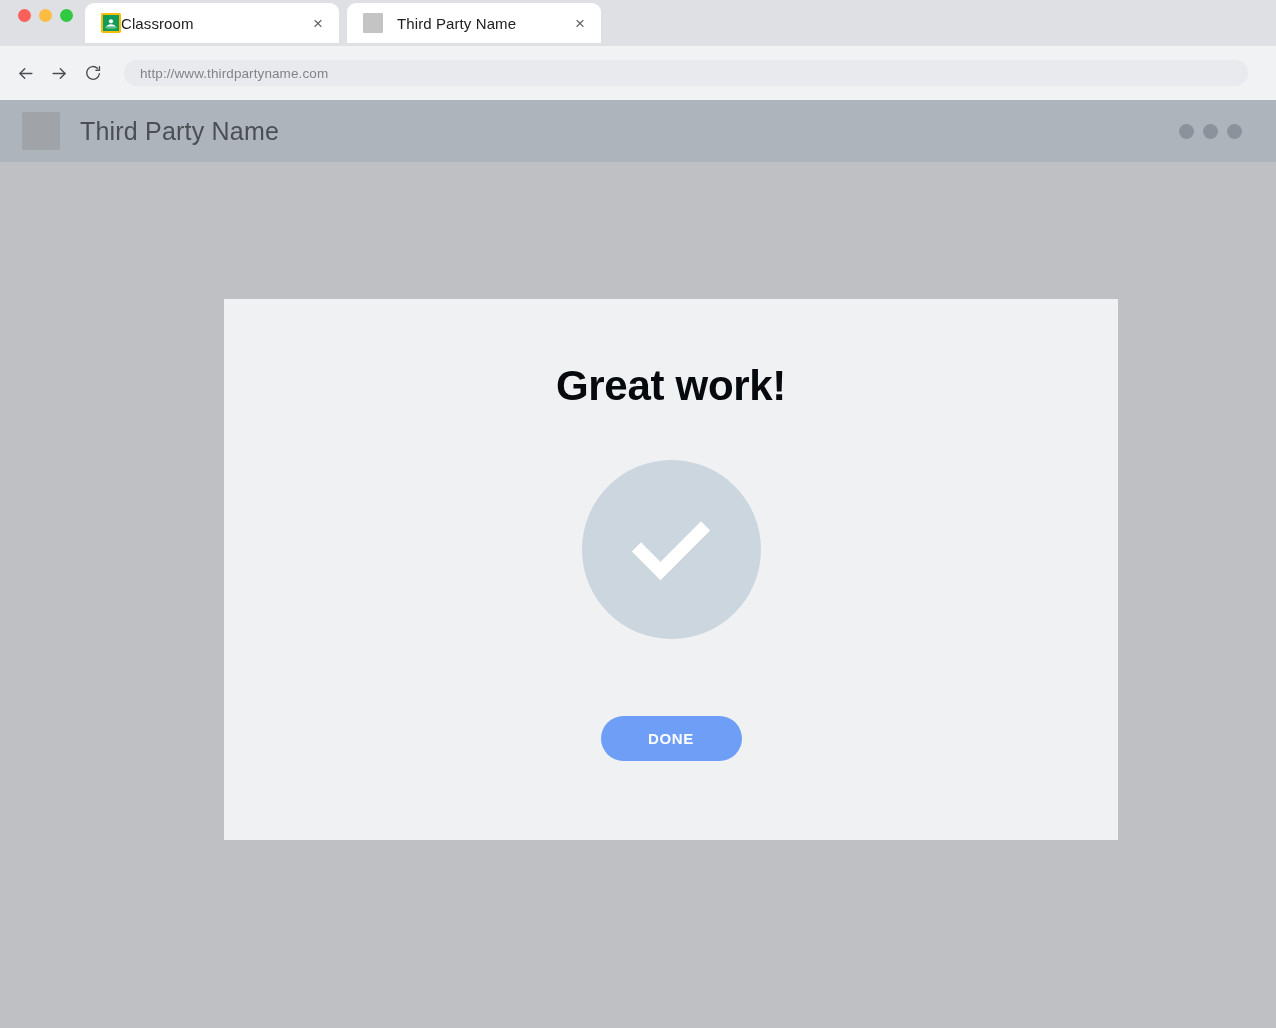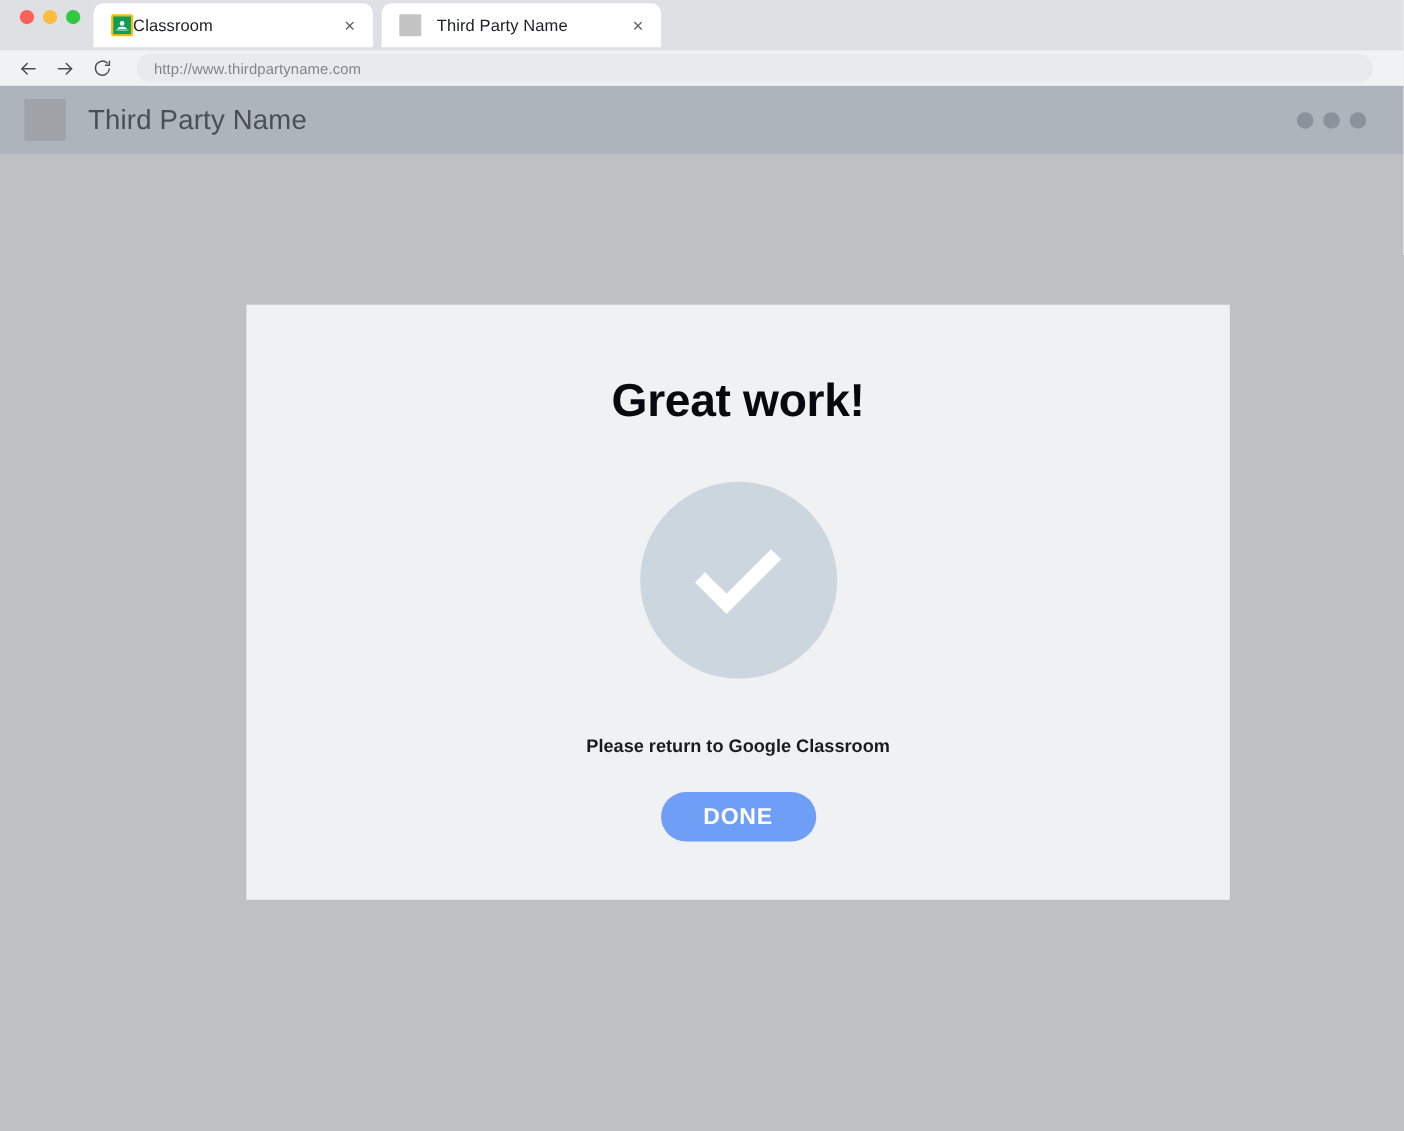--- a/index.html
+++ b/index.html
@@ -97,21 +97,21 @@
     display: flex;
     align-items: center;
     justify-content: center;
     color: #5f6368;
     font-size: 17px;
     line-height: 1;
     border-radius: 50%;
   }
 
   .toolbar {
-    height: 32px;
+    height: 54px;
     background: #f1f2f4;
     display: flex;
     align-items: center;
     padding: 0 28px 0 10px;
     flex: 0 0 auto;
   }
 
   .nav-btn {
     width: 30px; height: 30px;
     display: flex;
@@ -227,21 +227,21 @@
     width: 100%;
   }
 
   .done-button {
     margin-top: 28px;
     width: 141px;
     height: 45px;
     border-radius: 23px;
     background: #6e9ef6;
     color: #ffffff;
-    font-size: 21px;
+    font-size: 15px;
     font-weight: bold;
     letter-spacing: 0.7px;
     display: flex;
     align-items: center;
     justify-content: center;
     border: none;
     cursor: pointer;
     font-family: "Liberation Sans", sans-serif;
   }
 </style>
@@ -318,20 +318,19 @@
     <div class="card">
       <div class="card-heading">Great work!</div>
 
       <div class="check-circle">
         <svg width="104" height="104" viewBox="0 0 104 104" fill="none" xmlns="http://www.w3.org/2000/svg">
           <path d="M22 53.5 L41.5 73 L82 32.5" stroke="#ffffff" stroke-width="13" stroke-linecap="square" stroke-linejoin="miter"></path>
         </svg>
       </div>
 
       <div class="card-message">
-        <div>Please return to Google Classroom</div>
       </div>
 
       <button class="done-button">DONE</button>
     </div>
 
   </div>
 </div>
 
 </body></html>

